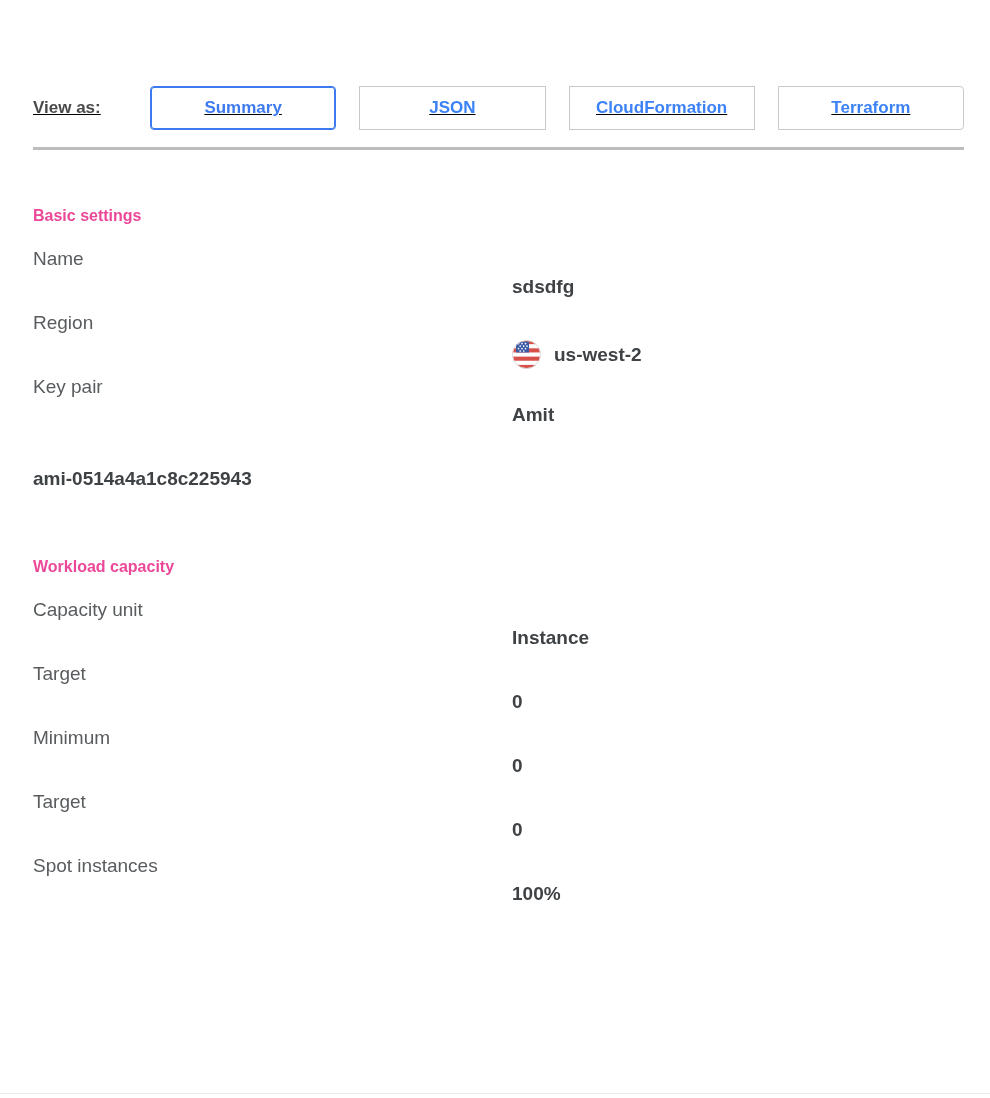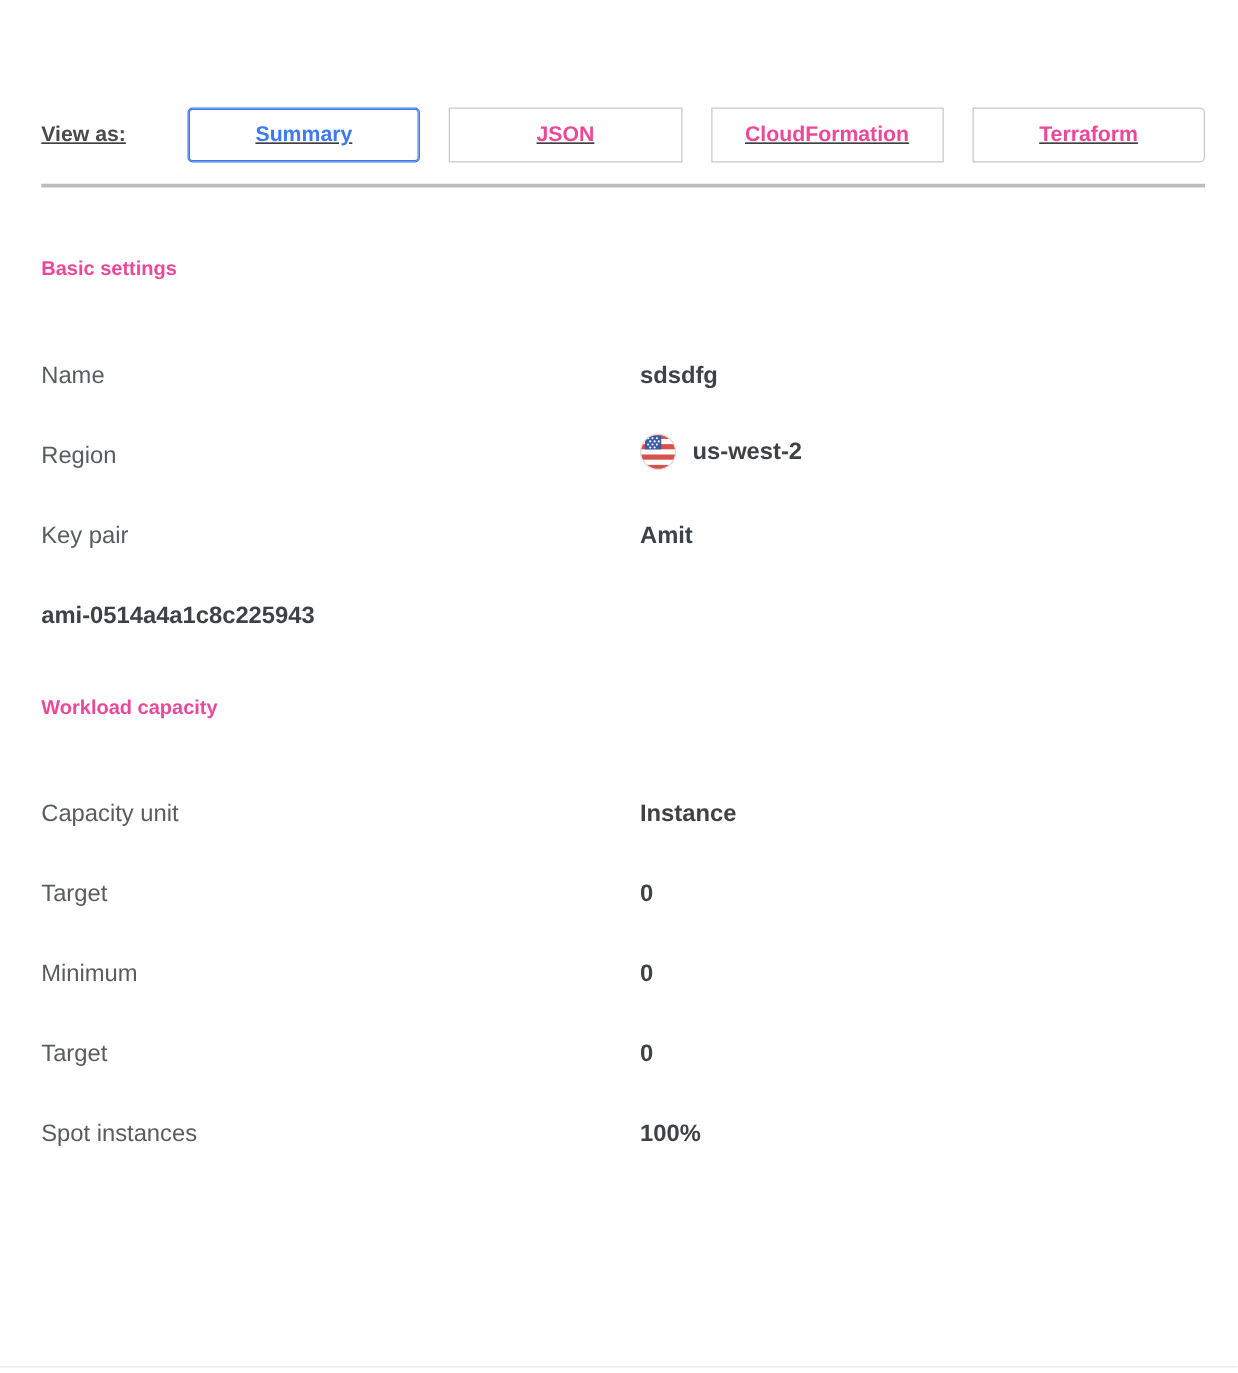--- a/index.html
+++ b/index.html
@@ -33,21 +33,21 @@
     width:117px;flex:0 0 117px;
     font-size:17px;font-weight:700;color:#4a4a4a;
   }
   .tab-group{
     display:flex;width:814px;height:44px;gap:24px;
   }
   .tab{
     flex:1;display:flex;align-items:center;justify-content:center;
     background:#fff;border:1px solid var(--tab-border);
     margin-left:-1px;cursor:pointer;position:relative;
-    font-size:17px;font-weight:700;color:#ec4899;
+    font-size:17px;font-weight:700;color:#3b82f6;
   }
   .tab:first-child{margin-left:0;border-radius:4px 0 0 4px;}
   .tab:last-child{border-radius:0 4px 4px 0;}
   .tab.selected{
     border-color:var(--accent);
     box-shadow:inset 0 0 0 1px var(--accent);
     color:var(--accent);
     border-radius:4px;
     z-index:2;
   }
@@ -73,21 +73,21 @@
   }
 
   .group-title{
     font-size:16px;font-weight:700;color:#ec4899;
     line-height:26px;
   }
   .group:first-child .group-title{margin-top:53px;}
   .group + .group .group-title{margin-top:50px;}
   .rows{margin-top:19px;}
   .kv-row{
-    display:flex;align-items:flex-end;height:64px;
+    display:flex;align-items:flex-start;height:64px;
   }
   .kv-label{
     flex:0 0 479px;width:479px;
     font-size:19px;font-weight:400;color:var(--label);
   }
   .kv-value{
     display:flex;align-items:center;
     font-size:19px;font-weight:600;color:var(--value);margin-top:28px;
   }
   .flag-icon{

